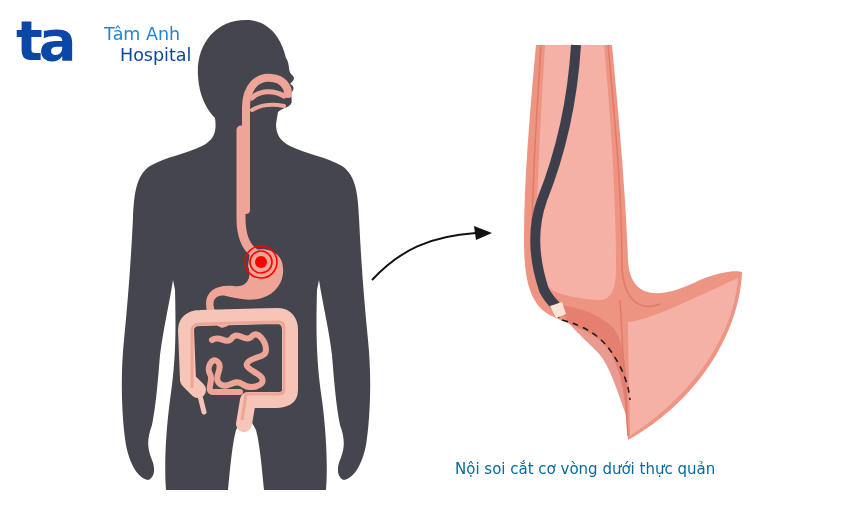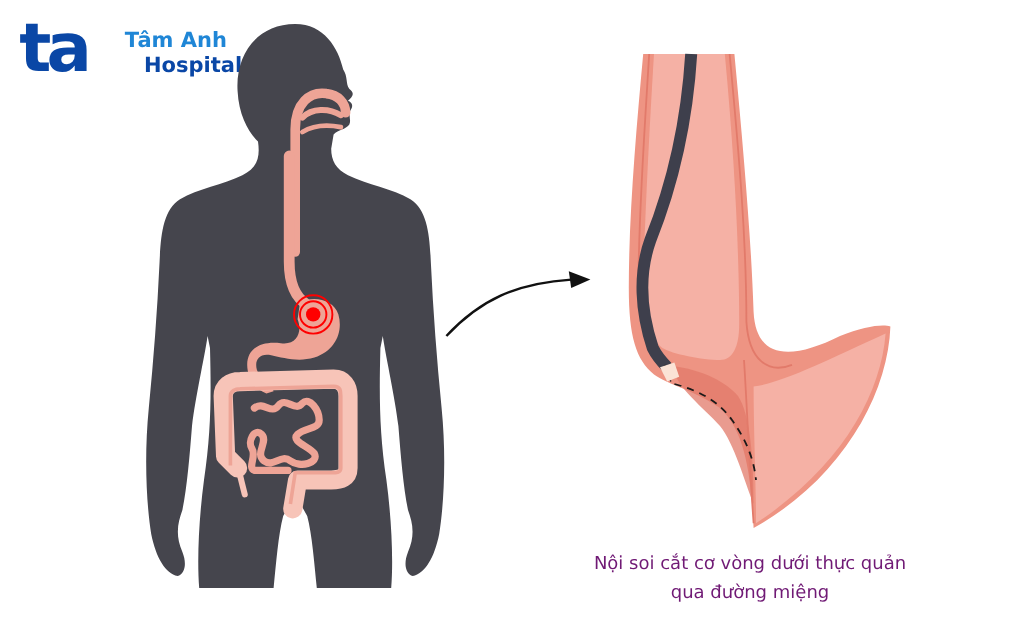--- a/index.html
+++ b/index.html
@@ -30,44 +30,43 @@
       font-size: 56px;
       line-height: 50px;
       letter-spacing: -4px;
       color: var(--brand);
     }
     .logo-text {
       position: absolute;
       left: 88px;
       top: 8px;
       font-family: "DejaVu Sans", sans-serif;
-      font-weight: bold;
+      font-weight: normal;
       font-size: 17.5px;
       line-height: 21px;
     }
     .logo-text .l1 { color: var(--brand-light); display: block; }
     .logo-text .l2 { color: var(--brand); display: block; margin-left: 16px; }
 
     .figure-svg {
       position: absolute;
       left: 0;
       top: 0;
       width: 847px;
       height: 529px;
     }
     .caption {
       position: absolute;
       left: 455px;
       top: 457px;
       width: 340px;
-      text-align: center;
       font-family: "DejaVu Sans", sans-serif;
       font-size: 15px;
       line-height: 24px;
-      color: #701a75;
+      color: #0369a1;
     }
     .caption span { display: block; }
   </style>
 </head>
 <body>
 
 <div class="logo" style="--brand:#0a47a6; --brand-light:#1f86d6;">
   <div class="logo-mark">ta</div>
   <div class="logo-text">
     <span class="l1">Tâm Anh</span>
@@ -188,14 +187,13 @@
     <path fill="none" stroke="#3e3f4c" stroke-width="10" stroke-linecap="butt" d="M576 45 C572 110 558 160 542 200 C532 228 534 260 544 290 C548 298 552 302 556 306"></path>
     <path fill="none" stroke="#222222" stroke-width="1.2" d="M554 304 L559 318"></path>
     <polygon points="550,306 562,302 566,314 556,318" fill="#fbe3d6"></polygon>
 
     <path fill="none" stroke="#1a1a1a" stroke-width="1.5" stroke-dasharray="6 5" d="M562 320 C585 326 600 336 610 350 C620 364 628 380 630 400"></path>
   </g>
 </svg>
 
 <div class="caption">
   <span>Nội soi cắt cơ vòng dưới thực quản</span>
-  <span>qua đường miệng</span>
 </div>
 
 </body></html>

